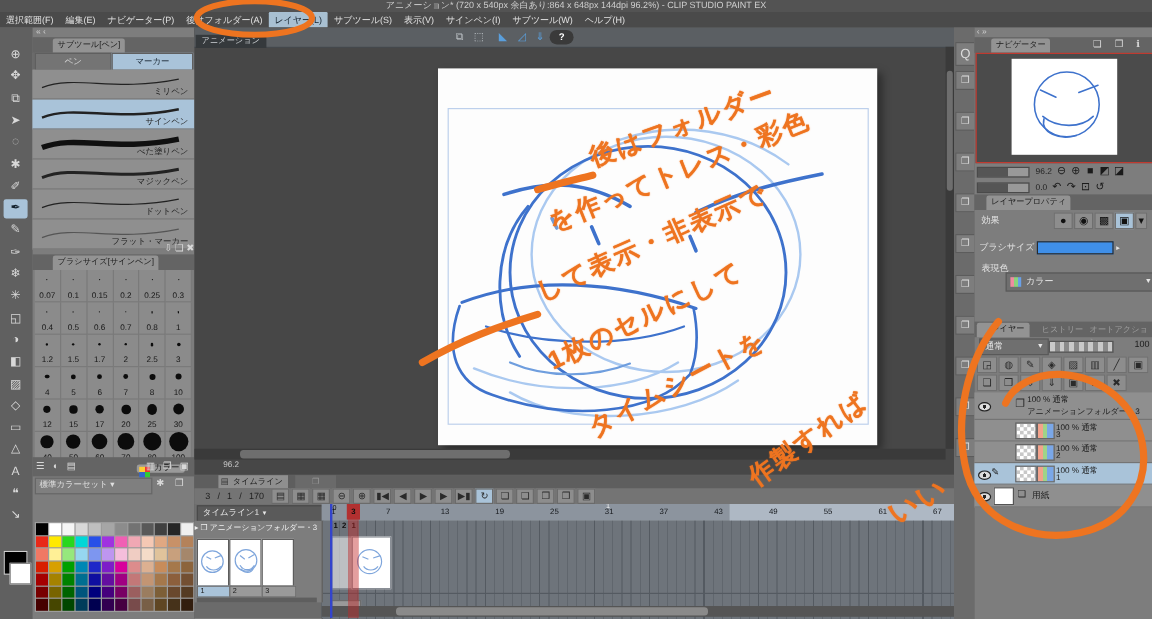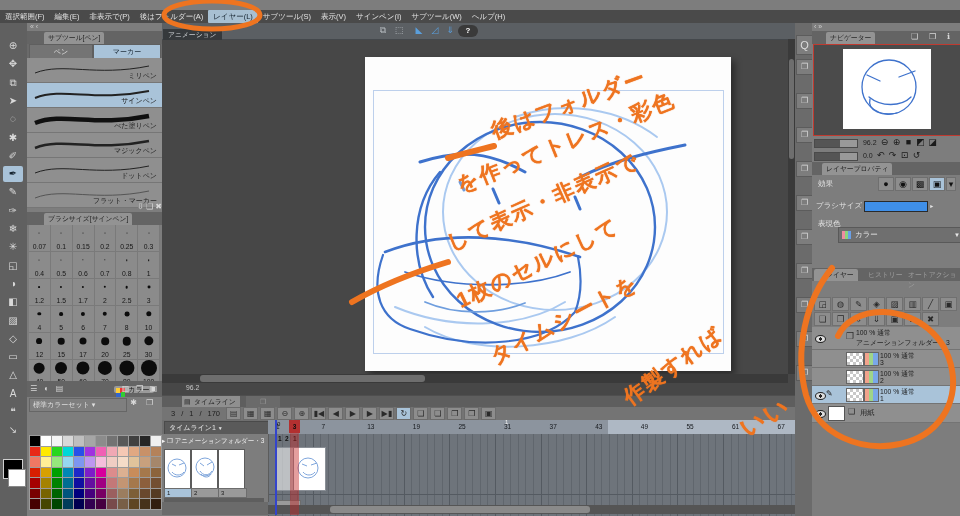--- a/index.html
+++ b/index.html
@@ -181,29 +181,32 @@
   #ann4{left:458px;top:288px;transform:rotate(-26deg);}
   #ann5{left:492px;top:344px;transform:rotate(-28deg);}
   #ann6{left:626px;top:386px;transform:rotate(-36deg);}
   #ann7{left:742px;top:414px;transform:rotate(-30deg);font-size:24px;}
 </style>
 </head>
 <body>
 
 <div id="stage">
 
+  <div class="abs" id="titlebar">
+    <span>アニメーション* (720 x 540px 余白あり:864 x 648px 144dpi 96.2%)  - CLIP STUDIO PAINT EX</span>
+  </div>
 
   <div class="abs" id="menubar">
     
   <span class="mbi">
         <span>選択範囲(F)</span>
       </span><span class="mbi">
         <span>編集(E)</span>
       </span><span class="mbi">
-        <span>非表示で(P)</span>
+        <span>ナビゲーター(P)</span>
       </span><span class="mbi">
         <span>後はフォルダー(A)</span>
       </span><span class="mbi hl">
         <span>レイヤー(L)</span>
       </span><span class="mbi">
         <span>サブツール(S)</span>
       </span><span class="mbi">
         <span>表示(V)</span>
       </span><span class="mbi">
         <span>サインペン(I)</span>
@@ -695,20 +698,25 @@
       <div id="exprdd">
         <span>カラー</span><span class="ddarrow">▼</span>
       </div>
     </div>
 
     <div class="rphead" style="top:245px;">
       <div class="ptab" style="left:2px;padding-left:12px;"><span>レイヤー</span></div>
       <span class="abs" style="left:56px;top:2px;color:#9f9f9f;font-size:6.8px;">ヒストリー</span>
       <span class="abs" style="left:96px;top:2px;color:#9f9f9f;font-size:6.8px;">オートアクション</span>
     </div>
+    <div class="abs" style="left:0;top:258px;width:148px;height:15px;">
+      <div id="blenddd"><span>通常</span><span class="ddarrow">▼</span></div>
+      <div id="opaslider"></div>
+      <div id="opaval">100</div>
+    </div>
     <div class="lrow-icons" style="top:274px;">
       
     <span class="lpi"><span>◲</span></span><span class="lpi"><span>◍</span></span><span class="lpi"><span>✎</span></span><span class="lpi"><span>◈</span></span><span class="lpi"><span>▨</span></span><span class="lpi"><span>▥</span></span><span class="lpi"><span>╱</span></span><span class="lpi"><span>▣</span></span></div>
     <div class="lrow-icons" style="top:289px;">
       
     <span class="lpi"><span>❏</span></span><span class="lpi"><span>❐</span></span><span class="lpi"><span>⇩</span></span><span class="lpi"><span>⇓</span></span><span class="lpi"><span>▣</span></span><span class="lpi"><span>◙</span></span><span class="lpi"><span>✖</span></span></div>
     <div class="abs" id="layerlist" style="top:304px;">
 
     <div class="lrow haseye folder">
           <span class="eye"></span>

